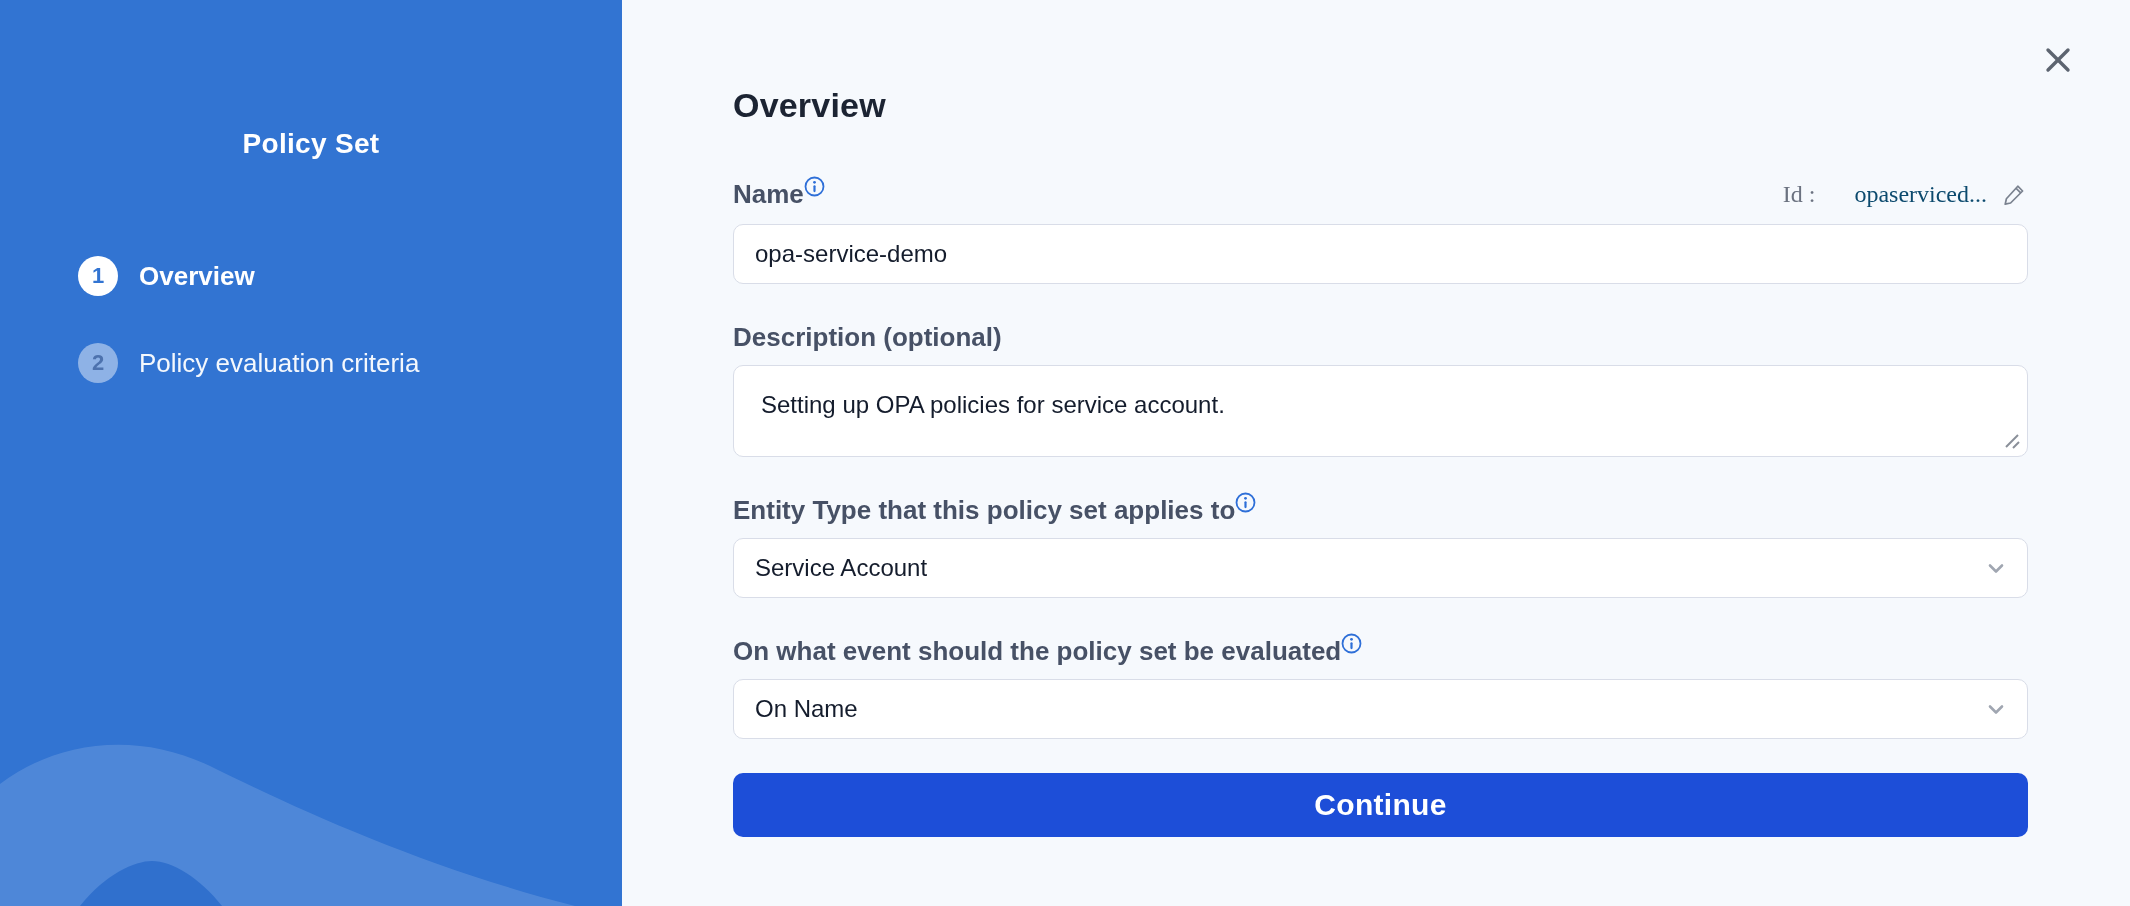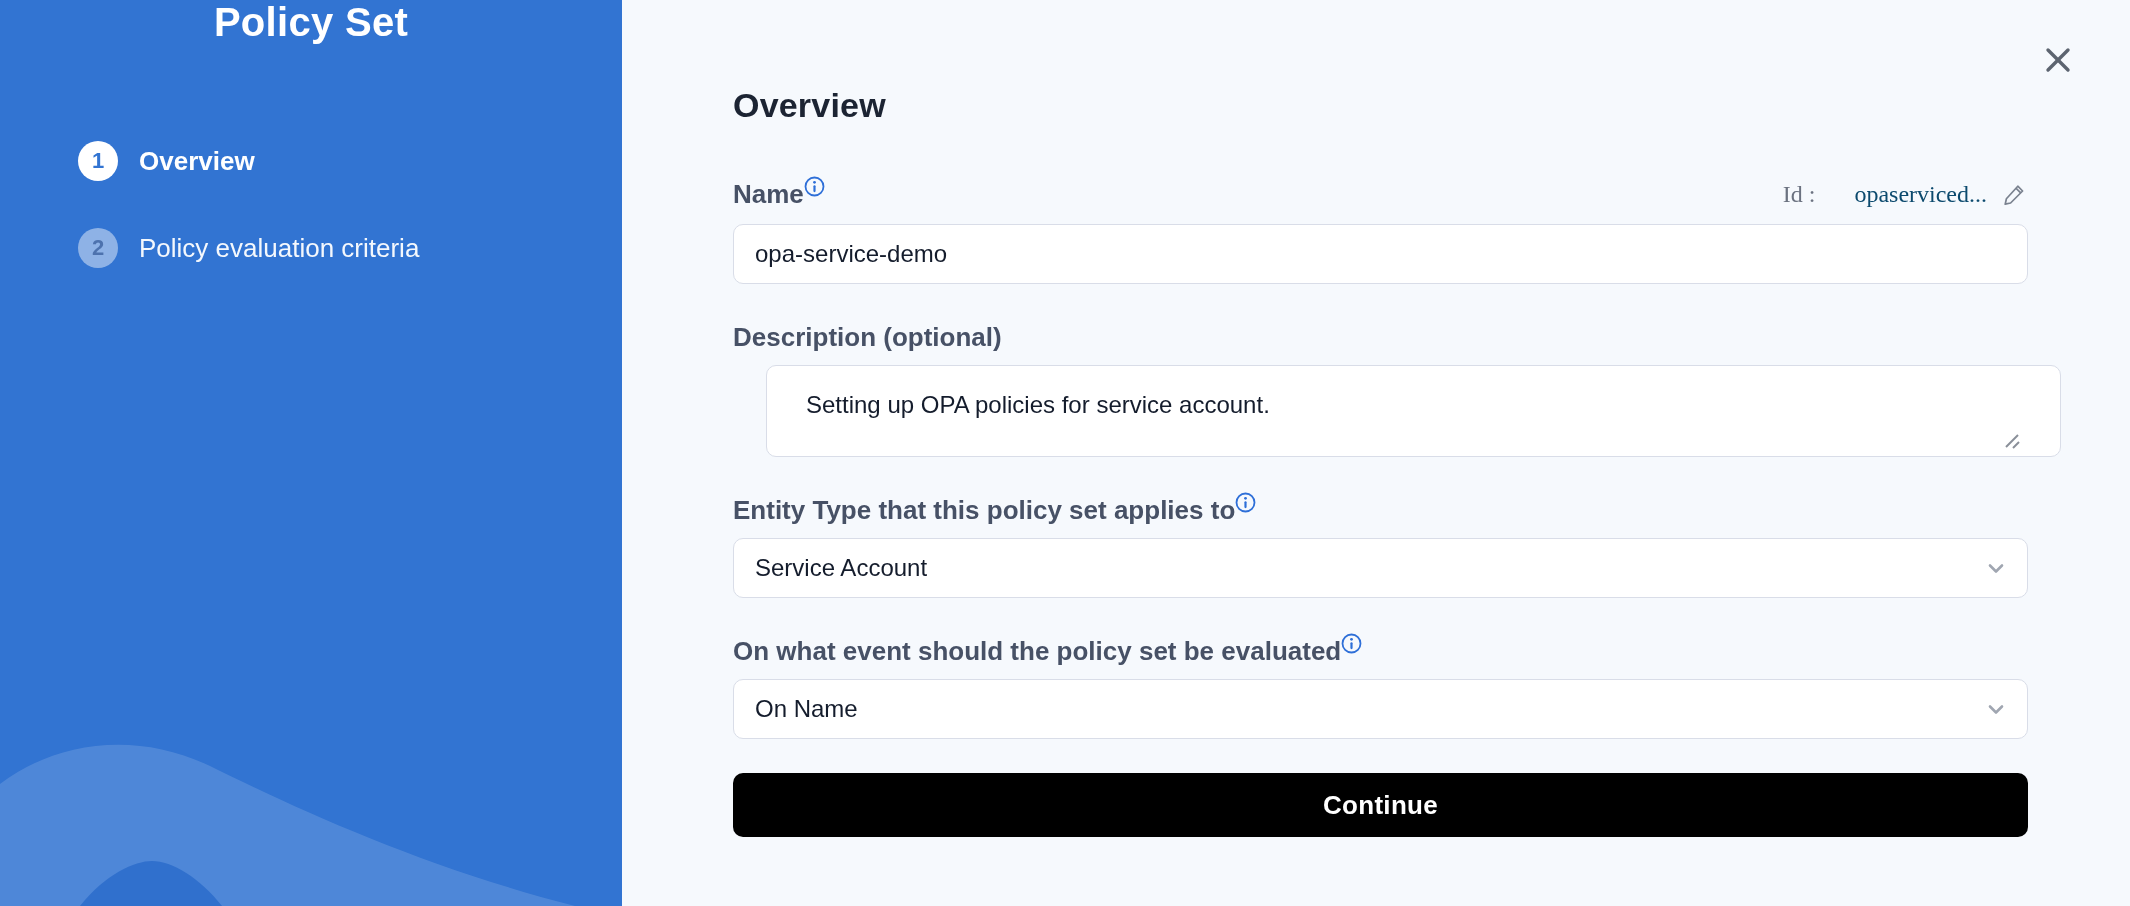--- a/index.html
+++ b/index.html
@@ -9,22 +9,22 @@
     width:2130px; height:906px;
     display:flex; overflow:hidden; position:relative;
   }
 
   
   .sidebar {
     width:622px; flex:0 0 622px; height:100%;
     background:#3274d2; position:relative; overflow:hidden;
   }
   .sidebar-title {
-    text-align:center;
-    color:#ffffff; font-size:40px; font-weight:700; letter-spacing:.3px;
+    margin-top:128px; text-align:center;
+    color:#ffffff; font-size:28px; font-weight:700; letter-spacing:.3px;
     position:relative; z-index:2;
   }
   .steps {
     margin-top:96px; padding-left:78px;
     display:flex; flex-direction:column; gap:47px;
     position:relative; z-index:2;
   }
   .step { display:flex; align-items:center; gap:21px; }
   .step-circle {
     width:40px; height:40px; border-radius:50%;
@@ -71,37 +71,37 @@
     background:#ffffff; border:1.5px solid #d9dde8; border-radius:10px;
     font-family:"Liberation Sans","DejaVu Sans",sans-serif;
     font-size:24px; color:#141c2c; padding:7px 21px; outline:none; display:block;
   }
   .section-label { margin-top:38px; }
   .textarea-wrap { position:relative; margin-top:12px; }
   .description-area {
     width:100%; height:92px; display:block;
     background:#ffffff; border:1.5px solid #d9dde8; border-radius:10px;
     font-family:"Liberation Sans","DejaVu Sans",sans-serif;
-    font-size:24px; color:#141c2c; padding:24px 39px; line-height:1.25;
-    resize:none; outline:none;margin-left:33px;
+    font-size:24px; color:#141c2c; padding:24px 27px; line-height:1.25;
+    resize:none; outline:none;
   }
   .resize-handle { position:absolute; right:8px; bottom:8px; pointer-events:none; }
 
   .select-box {
     margin-top:12px; width:100%; height:60px;
     background:#ffffff; border:1.5px solid #d9dde8; border-radius:10px;
     display:flex; align-items:center; justify-content:space-between;
     padding:0 19px 0 21px; cursor:pointer;gap:45px;
   }
   .select-value { font-size:24px; color:#141c2c; }
 
   .continue-btn {
     margin-top:34px; width:100%; height:64px;
-    background:#000000; border:none; border-radius:10px;
-    color:#ffffff; font-size:26px; font-weight:600; letter-spacing:.3px;
+    background:#1d4ed8; border:none; border-radius:10px;
+    color:#ffffff; font-size:30px; font-weight:600; letter-spacing:.3px;
     font-family:"Liberation Sans","DejaVu Sans",sans-serif;
     cursor:pointer; display:block;
   }
 </style>
 </head>
 <body>
 
 <div class="app">
 
   <aside class="sidebar">

